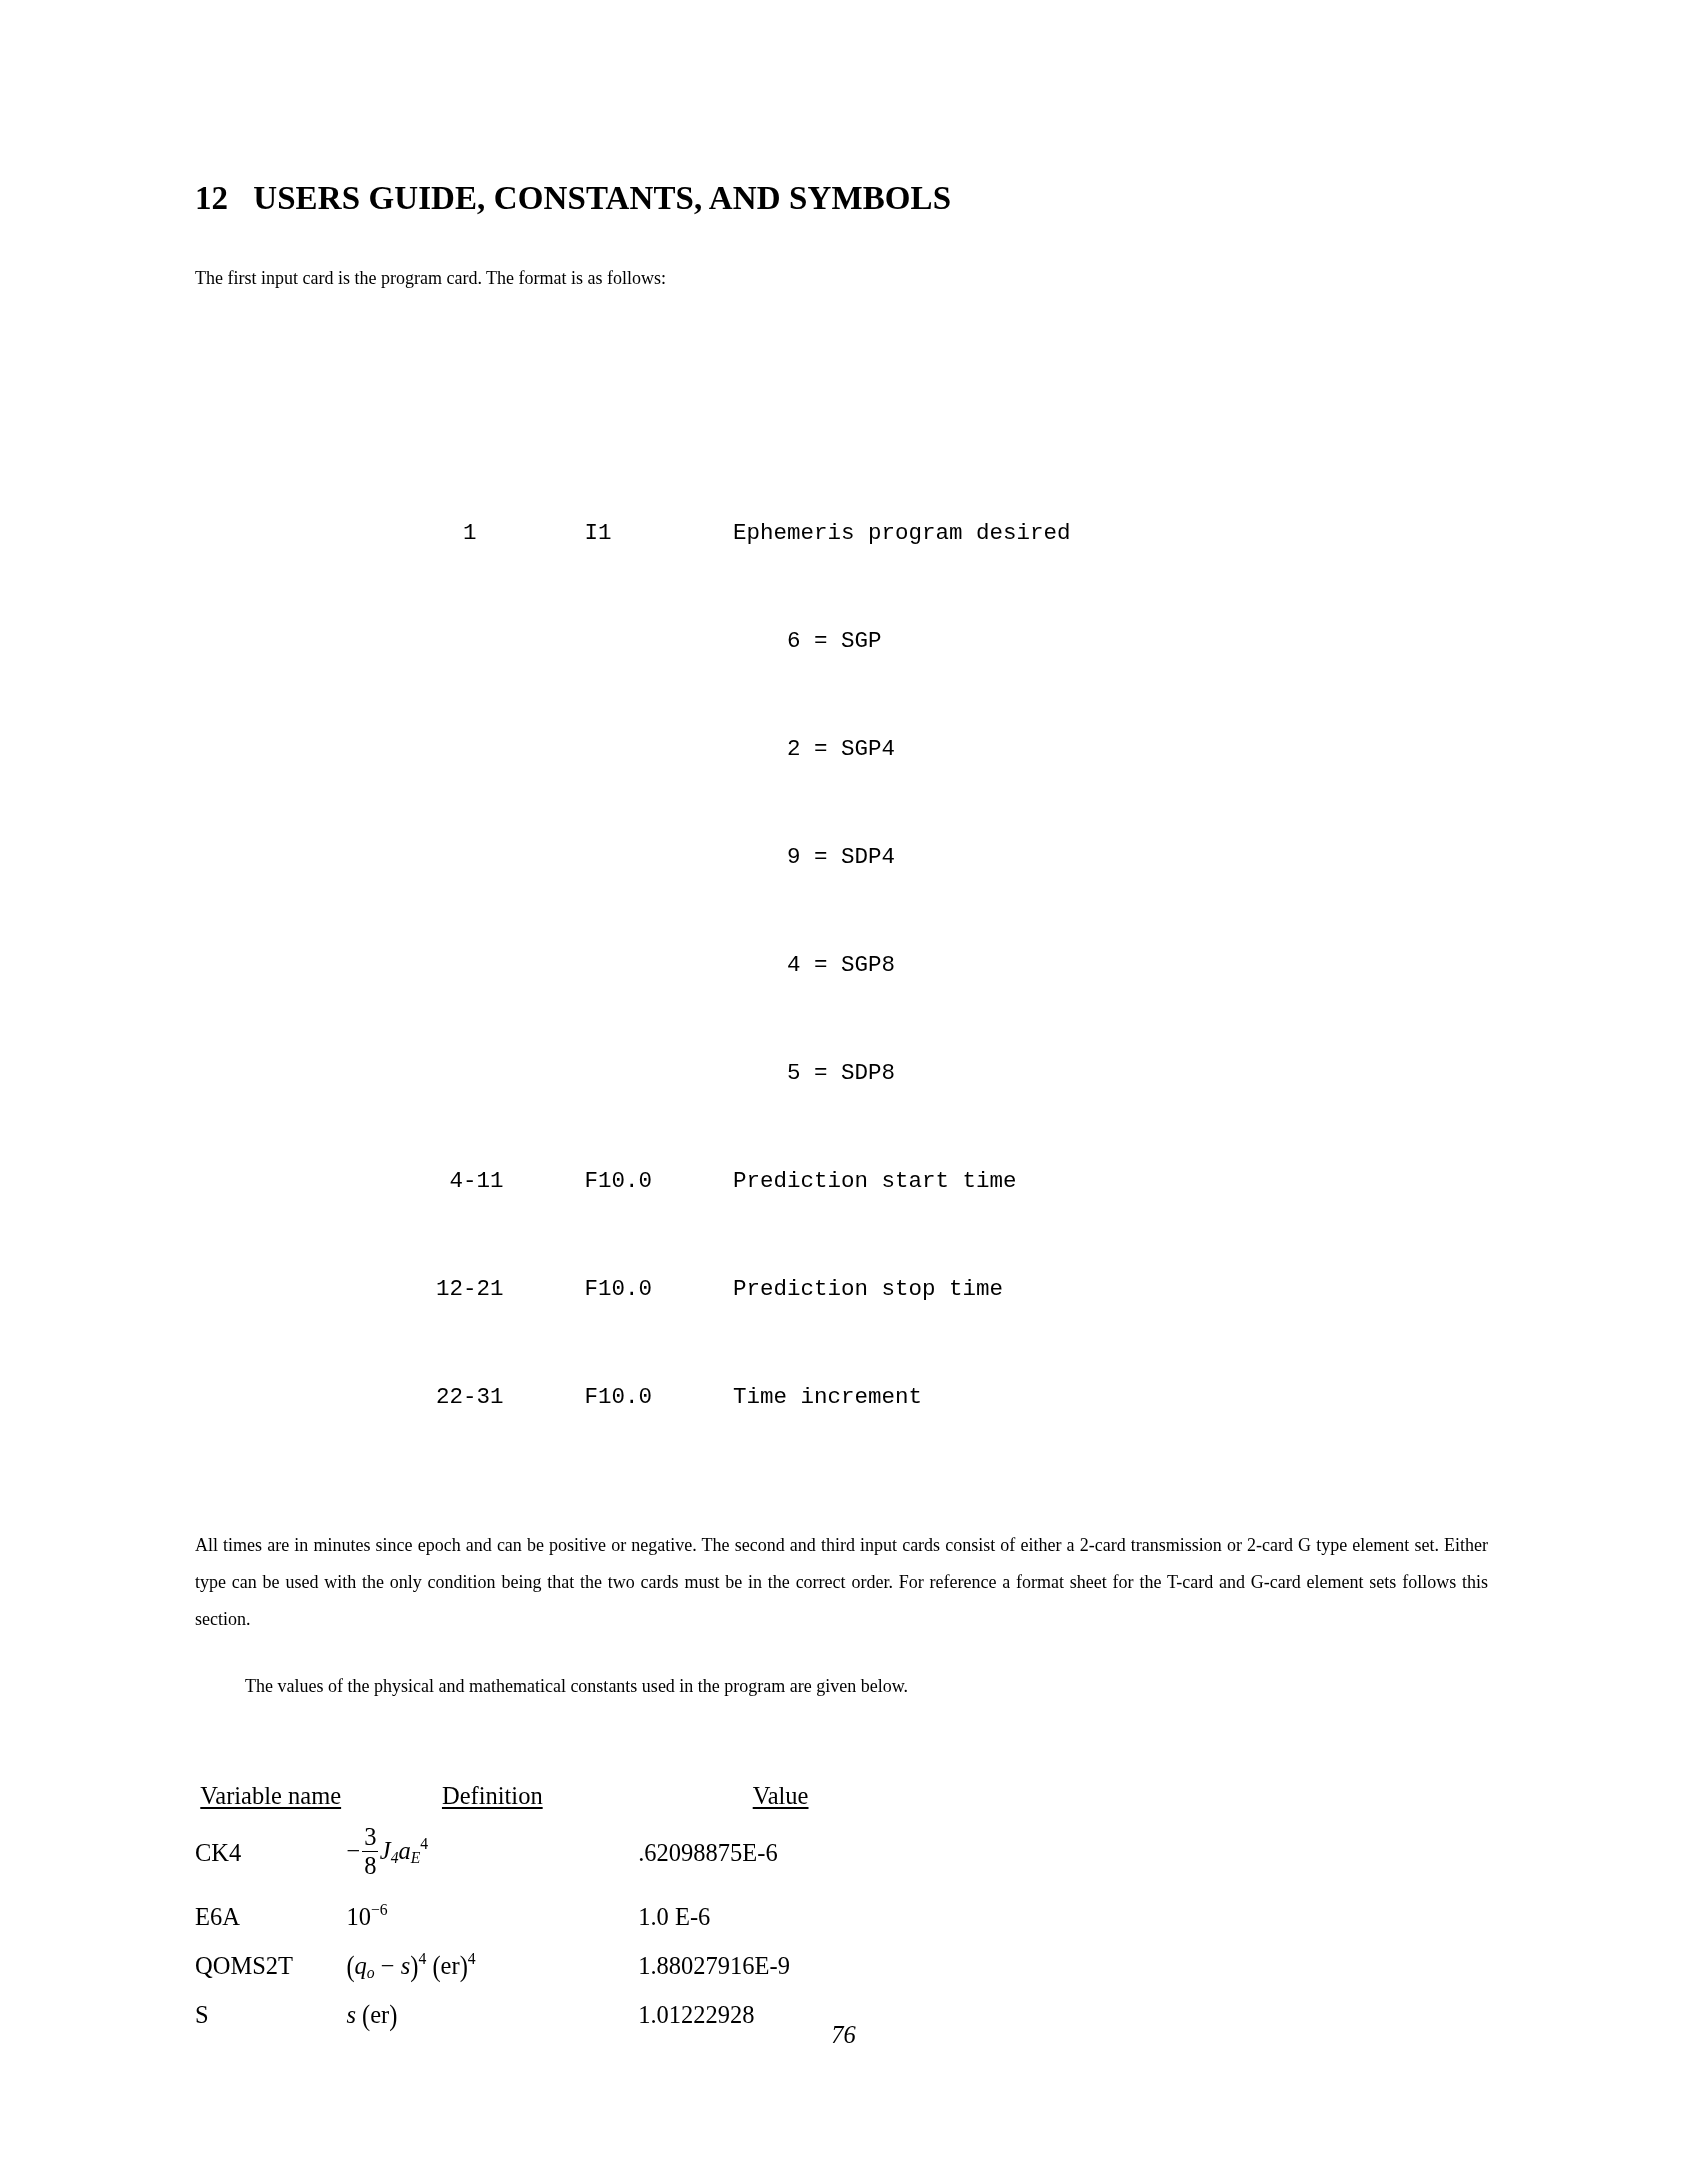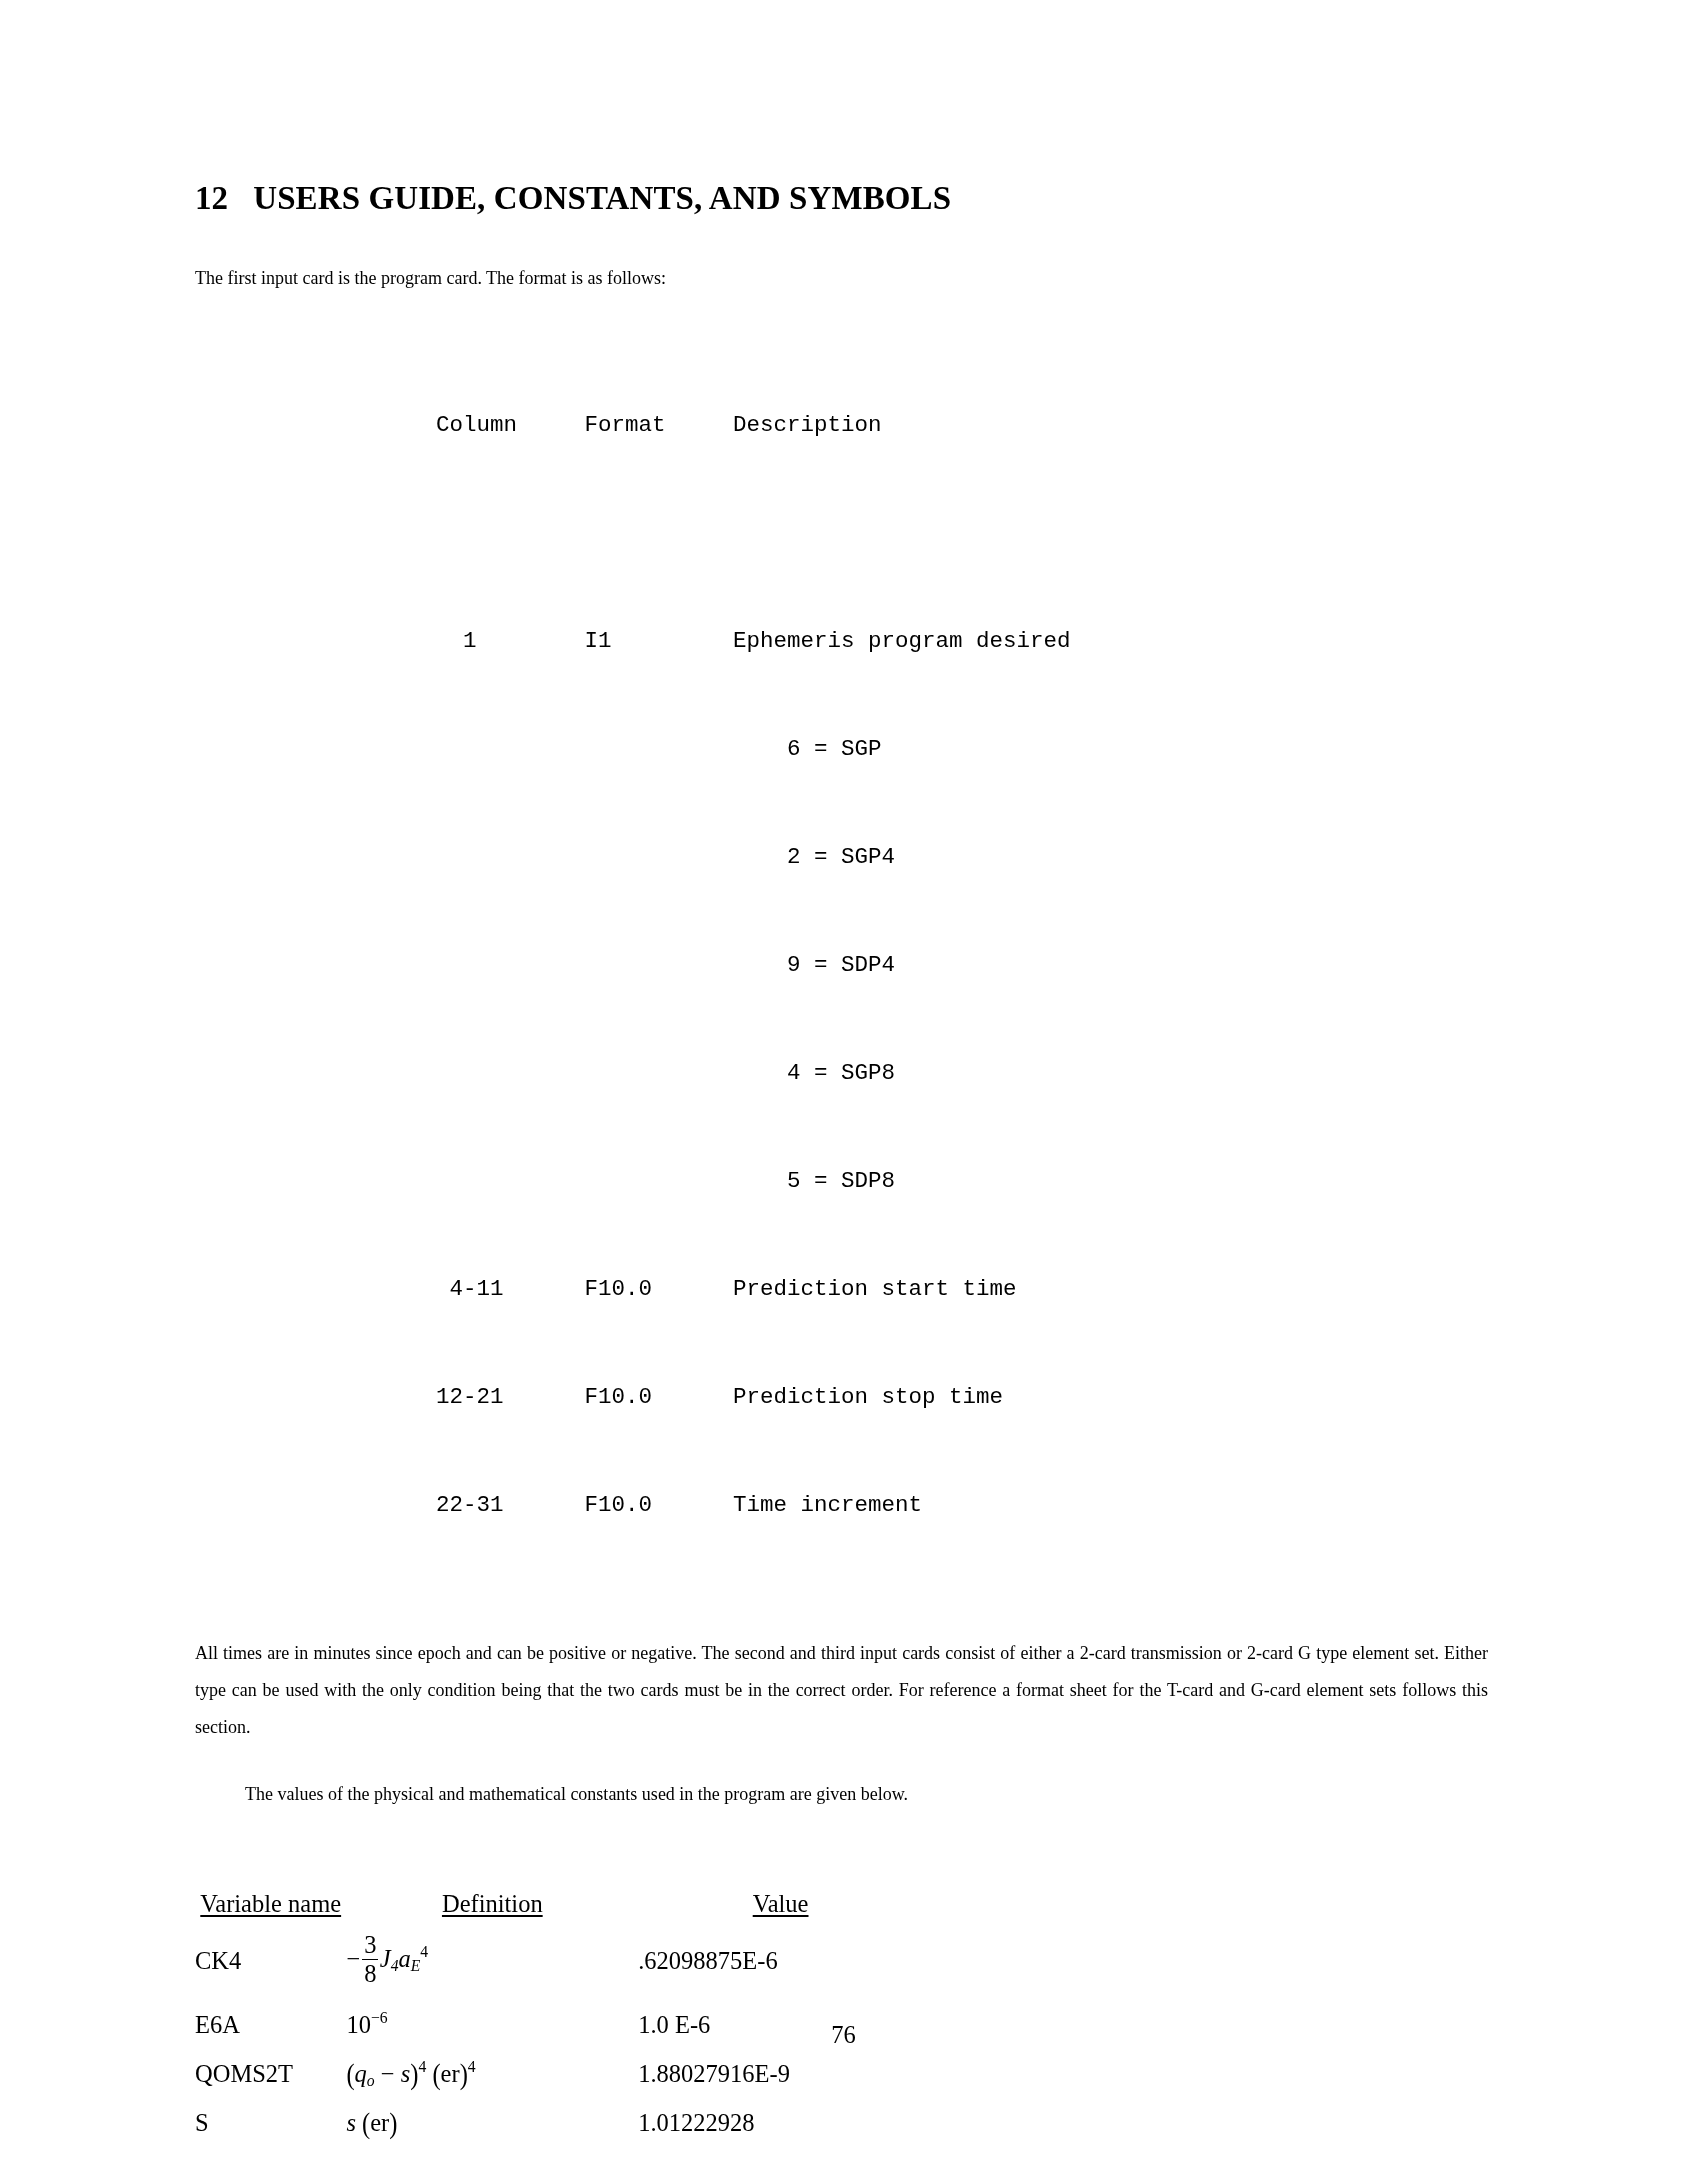--- a/index.html
+++ b/index.html
@@ -125,36 +125,36 @@
   .minus-lead { margin-right: 0.7px; }
 
   
   .folio {
     position: absolute;
     left: 0;
     top: 2021px;
     width: 1687px;
     text-align: center;
     font-size: 24.5px;
+    font-style: italic;
   }
 </style>
 </head>
 <body>
 
 <div class="page">
   <div class="content">
 
     <h1 class="section-heading">
       <span class="sec-num">12</span><span>USERS GUIDE, CONSTANTS, AND SYMBOLS</span>
     </h1>
 
     <p class="para para-intro">The first input card is the program card.  The format is as follows:</p>
 
     <div class="mono-block">
-      <span class="mono-row">Column     Format     Description</span>
       <span class="mono-gap"></span>
       <span class="mono-row">  1        I1         Ephemeris program desired</span>
       <span class="mono-row">                          6 = SGP</span>
       <span class="mono-row">                          2 = SGP4</span>
       <span class="mono-row">                          9 = SDP4</span>
       <span class="mono-row">                          4 = SGP8</span>
       <span class="mono-row">                          5 = SDP8</span>
       <span class="mono-row"> 4-11      F10.0      Prediction start time</span>
       <span class="mono-row">12-21      F10.0      Prediction stop time</span>
       <span class="mono-row">22-31      F10.0      Time increment</span>

